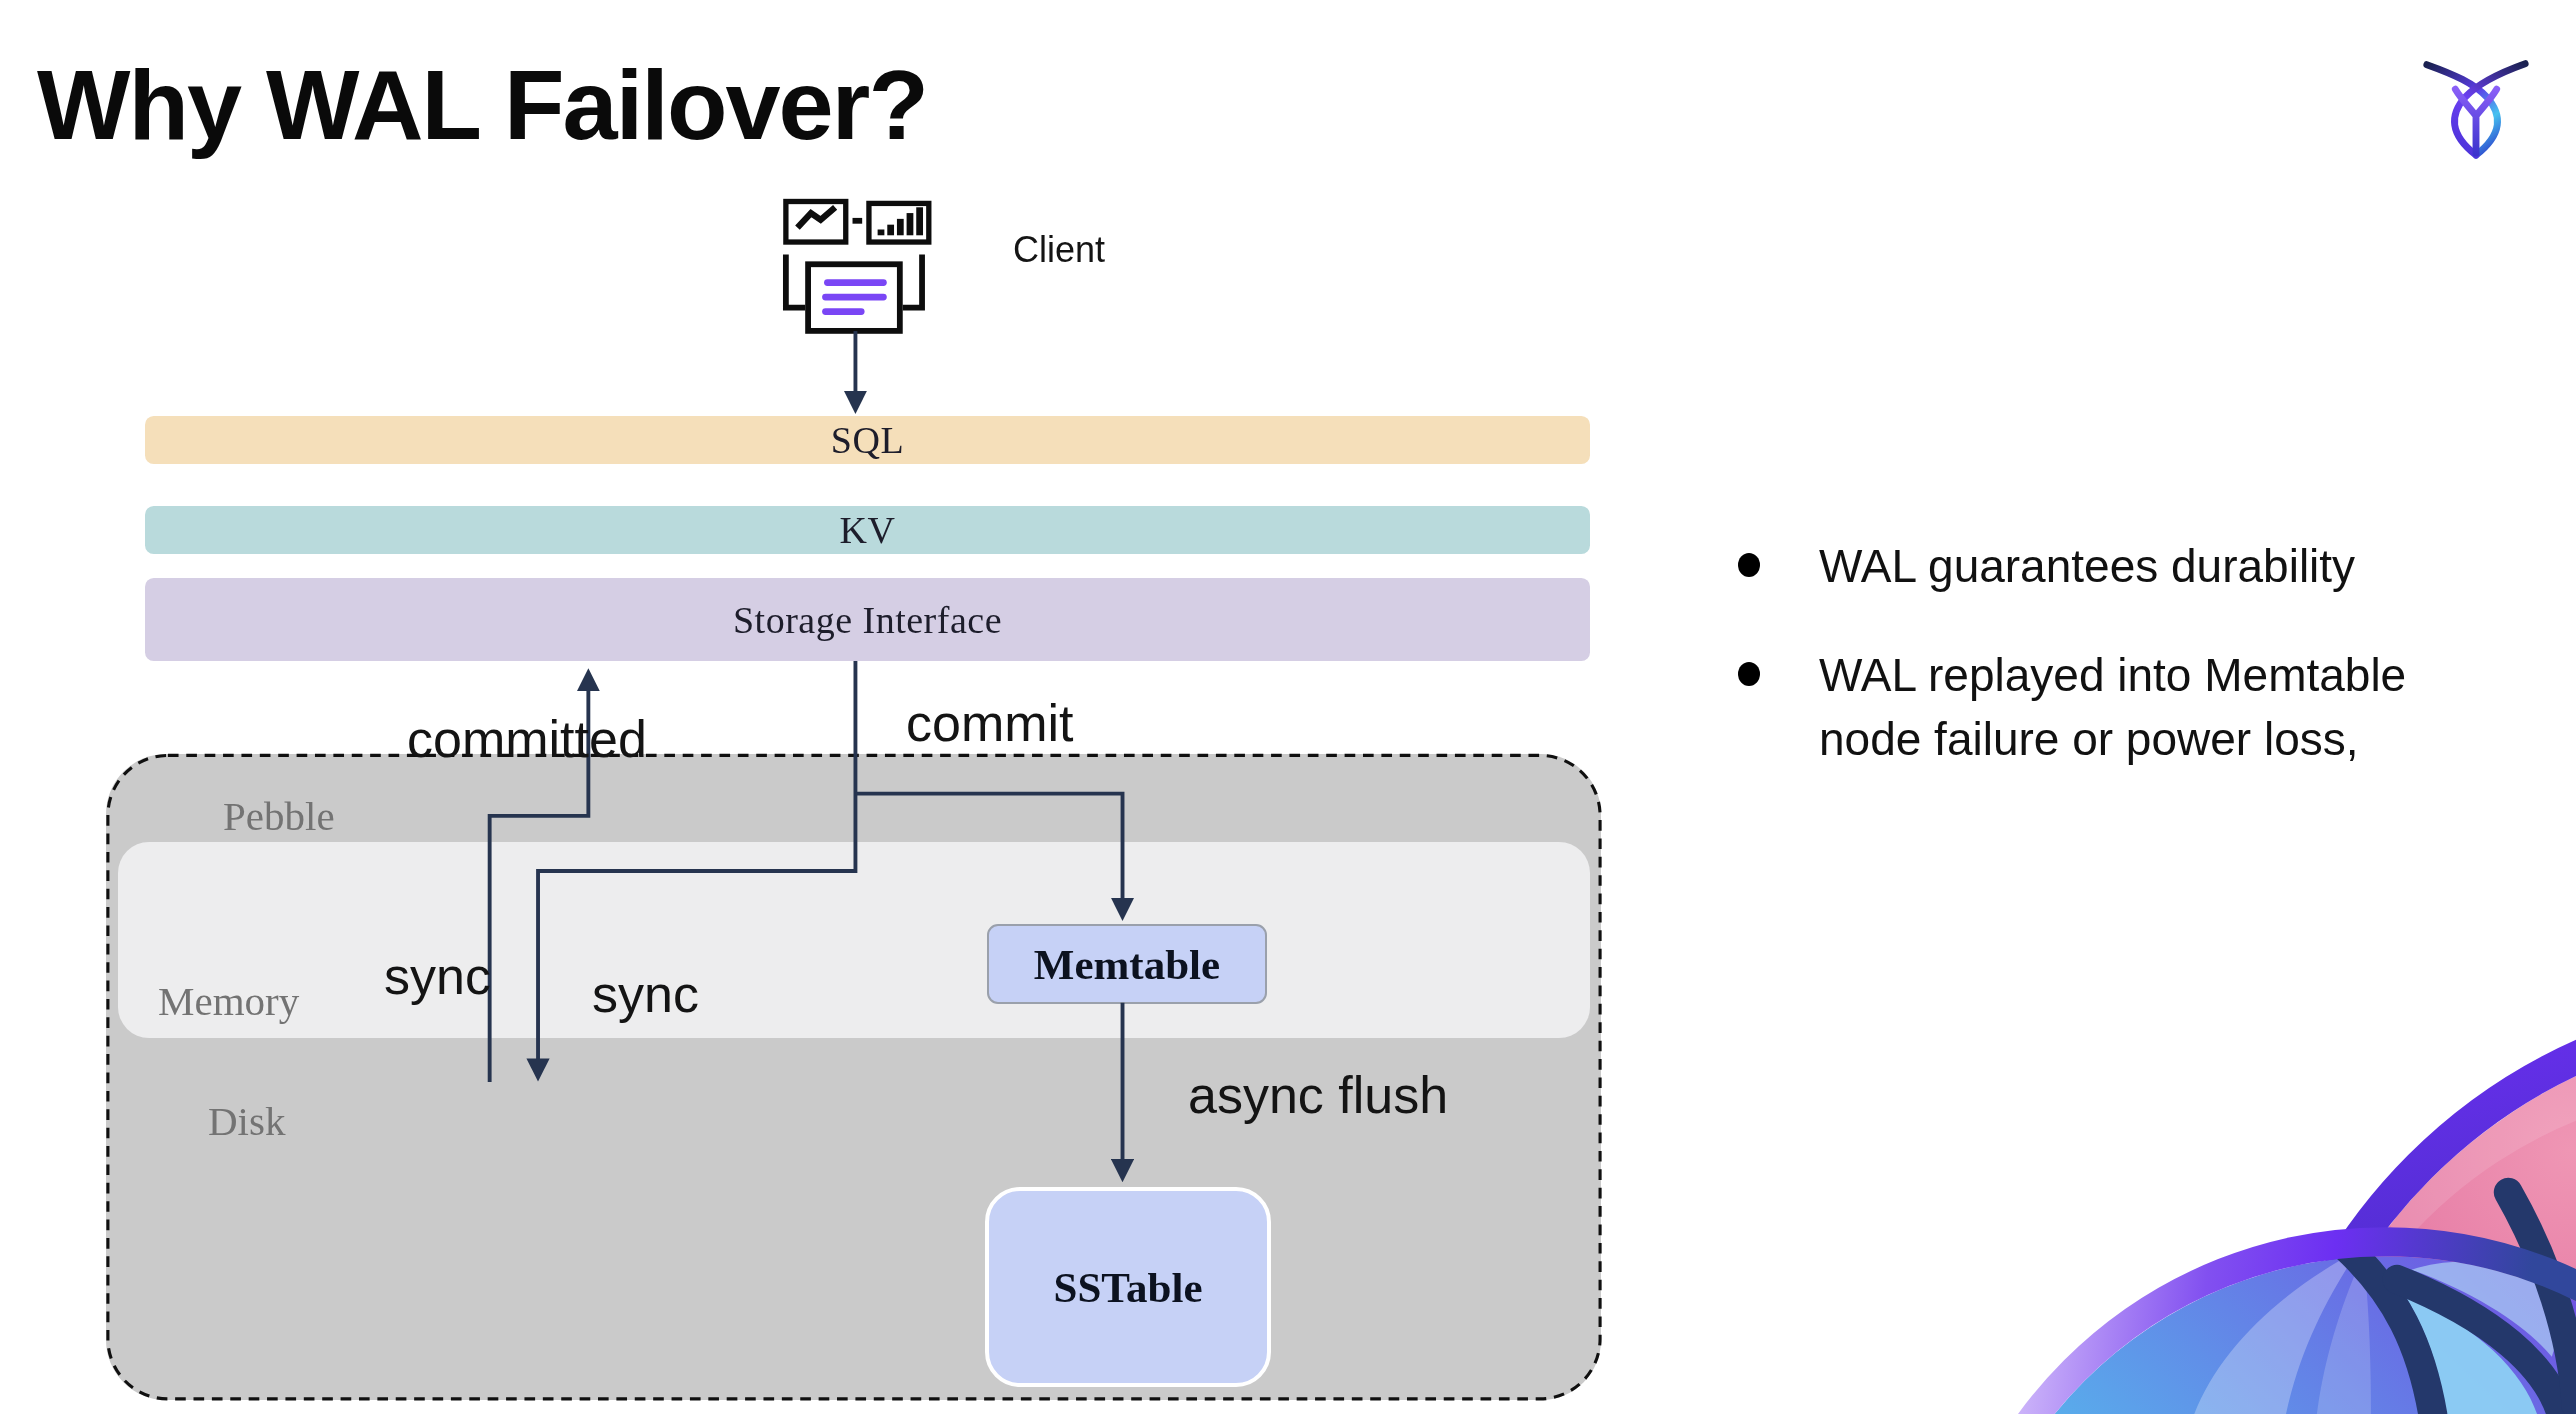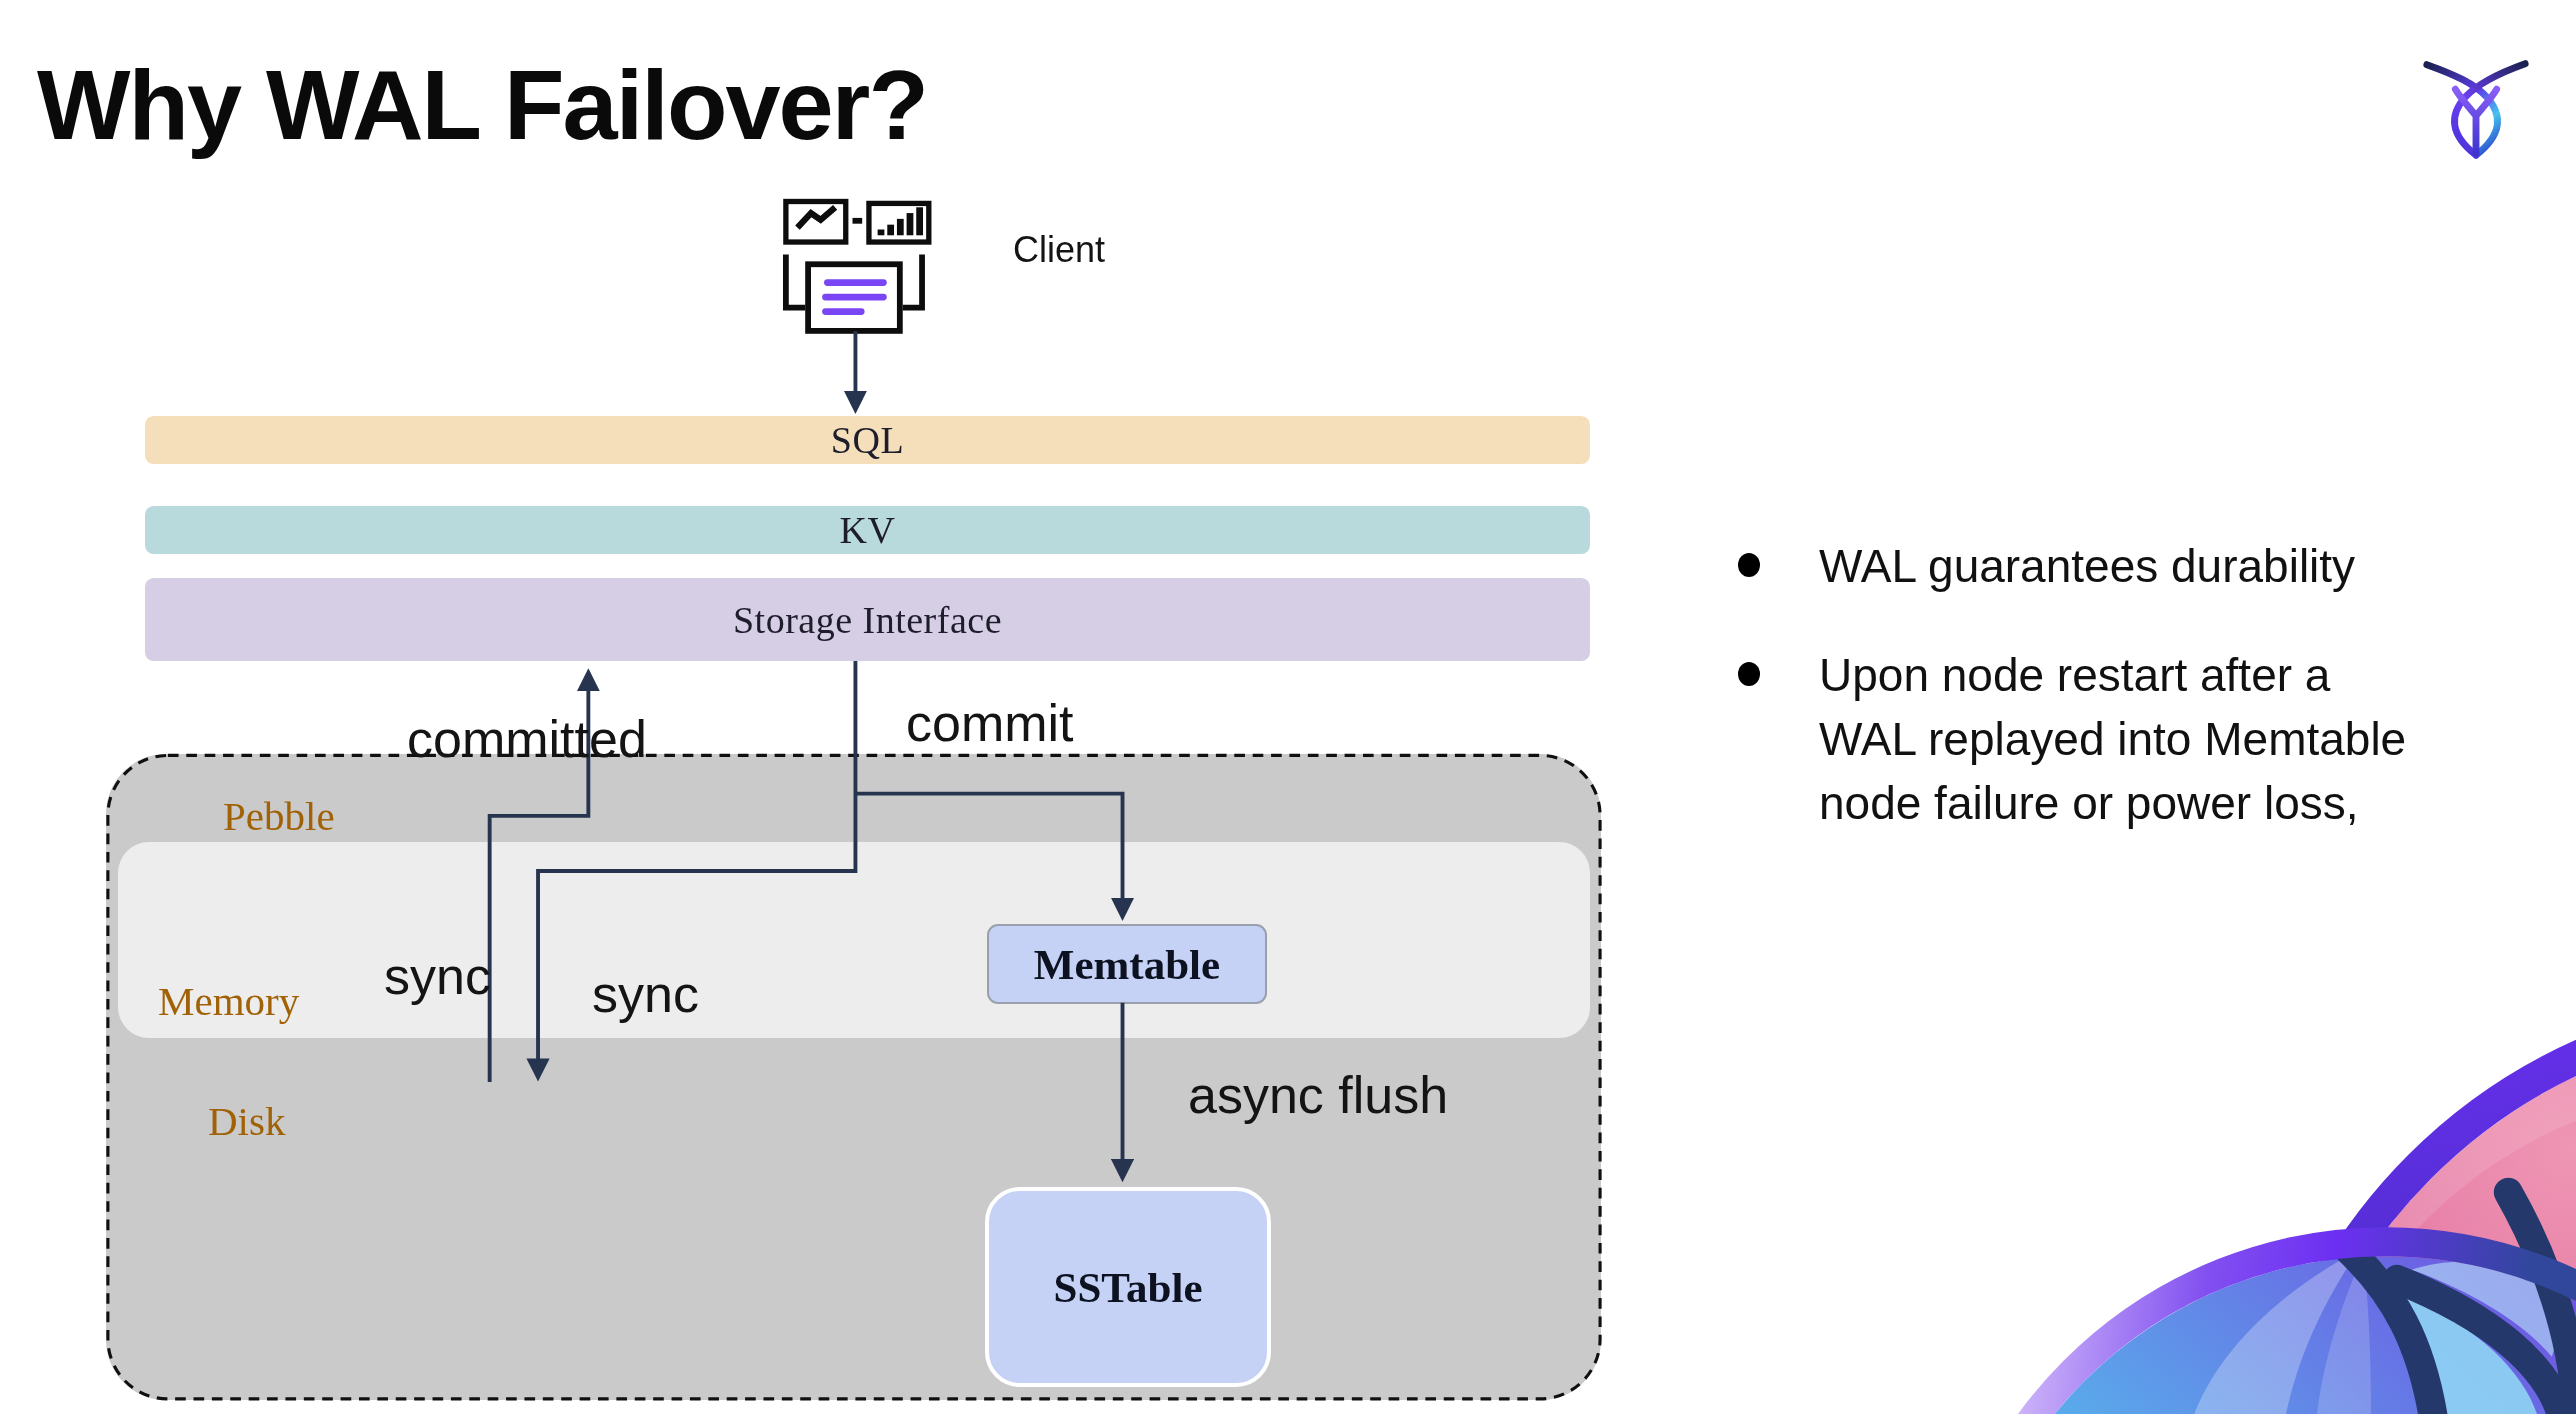--- a/index.html
+++ b/index.html
@@ -20,21 +20,21 @@
     left:145px;width:1445px;display:flex;align-items:center;justify-content:center;
     font-family:"Liberation Serif",serif;font-size:38px;color:#1d1d2b;border-radius:8.7px;
     letter-spacing:0.5px;
   }
   .bar-sql{top:416px;height:48px;background:#f5dfba;}
   .bar-kv{top:506px;height:48px;background:#b9dadc;}
   .bar-storage{top:578px;height:83px;background:#d5cee4;}
   
   .pebble{left:106px;top:754px;width:1495px;height:646px;background:#cacaca;border-radius:60px;}
   .memory-band{left:118px;top:842px;width:1472px;height:196px;background:#ededee;border-radius:31px;}
-  .serif-label{font-family:"Liberation Serif",serif;font-size:41px;color:#a16207;}
+  .serif-label{font-family:"Liberation Serif",serif;font-size:41px;color:#737373;}
   .pebble-label{left:223px;top:792px;}
   .memory-label{left:158px;top:977px;}
   .disk-label{left:208px;top:1097px;}
   
   .node{
     display:flex;align-items:center;justify-content:center;background:#c6d1f6;
     font-family:"Liberation Serif",serif;font-weight:bold;font-size:43px;color:#0c1220;
   }
   .node-memtable{left:987px;top:924px;width:276px;height:76px;border:2.9px solid #9aa0ab;border-radius:11px;}
   .node-wal{left:448px;top:1086px;width:182px;height:172px;border:4.8px solid #ffffff;border-radius:29px;}
@@ -155,21 +155,20 @@
   <div class="abs edge-label lbl-sync2">sync</div>
   <div class="abs edge-label lbl-async">async flush</div>
 
   <div class="abs bullets">
     <div class="bullet-item">
       <span class="bullet-dot"></span>
       <span class="bline">WAL guarantees durability</span>
     </div>
     <div class="bullet-item">
       <span class="bullet-dot"></span>
-      <span class="bline">Upon node restart after a</span>
       <span class="bline">WAL replayed into Memtable</span>
       <span class="bline">node failure or power loss,</span>
     </div>
   </div>
 
   <svg class="abs" style="left:1957px;top:960px;" width="619" height="455" viewBox="0 0 640 470">
     <defs>
       <radialGradient id="pinkG" cx="0.28" cy="0.12" r="1.0">
         <stop offset="0" stop-color="#ef96b4"></stop>
           <stop offset="0.5" stop-color="#d9548f"></stop>

